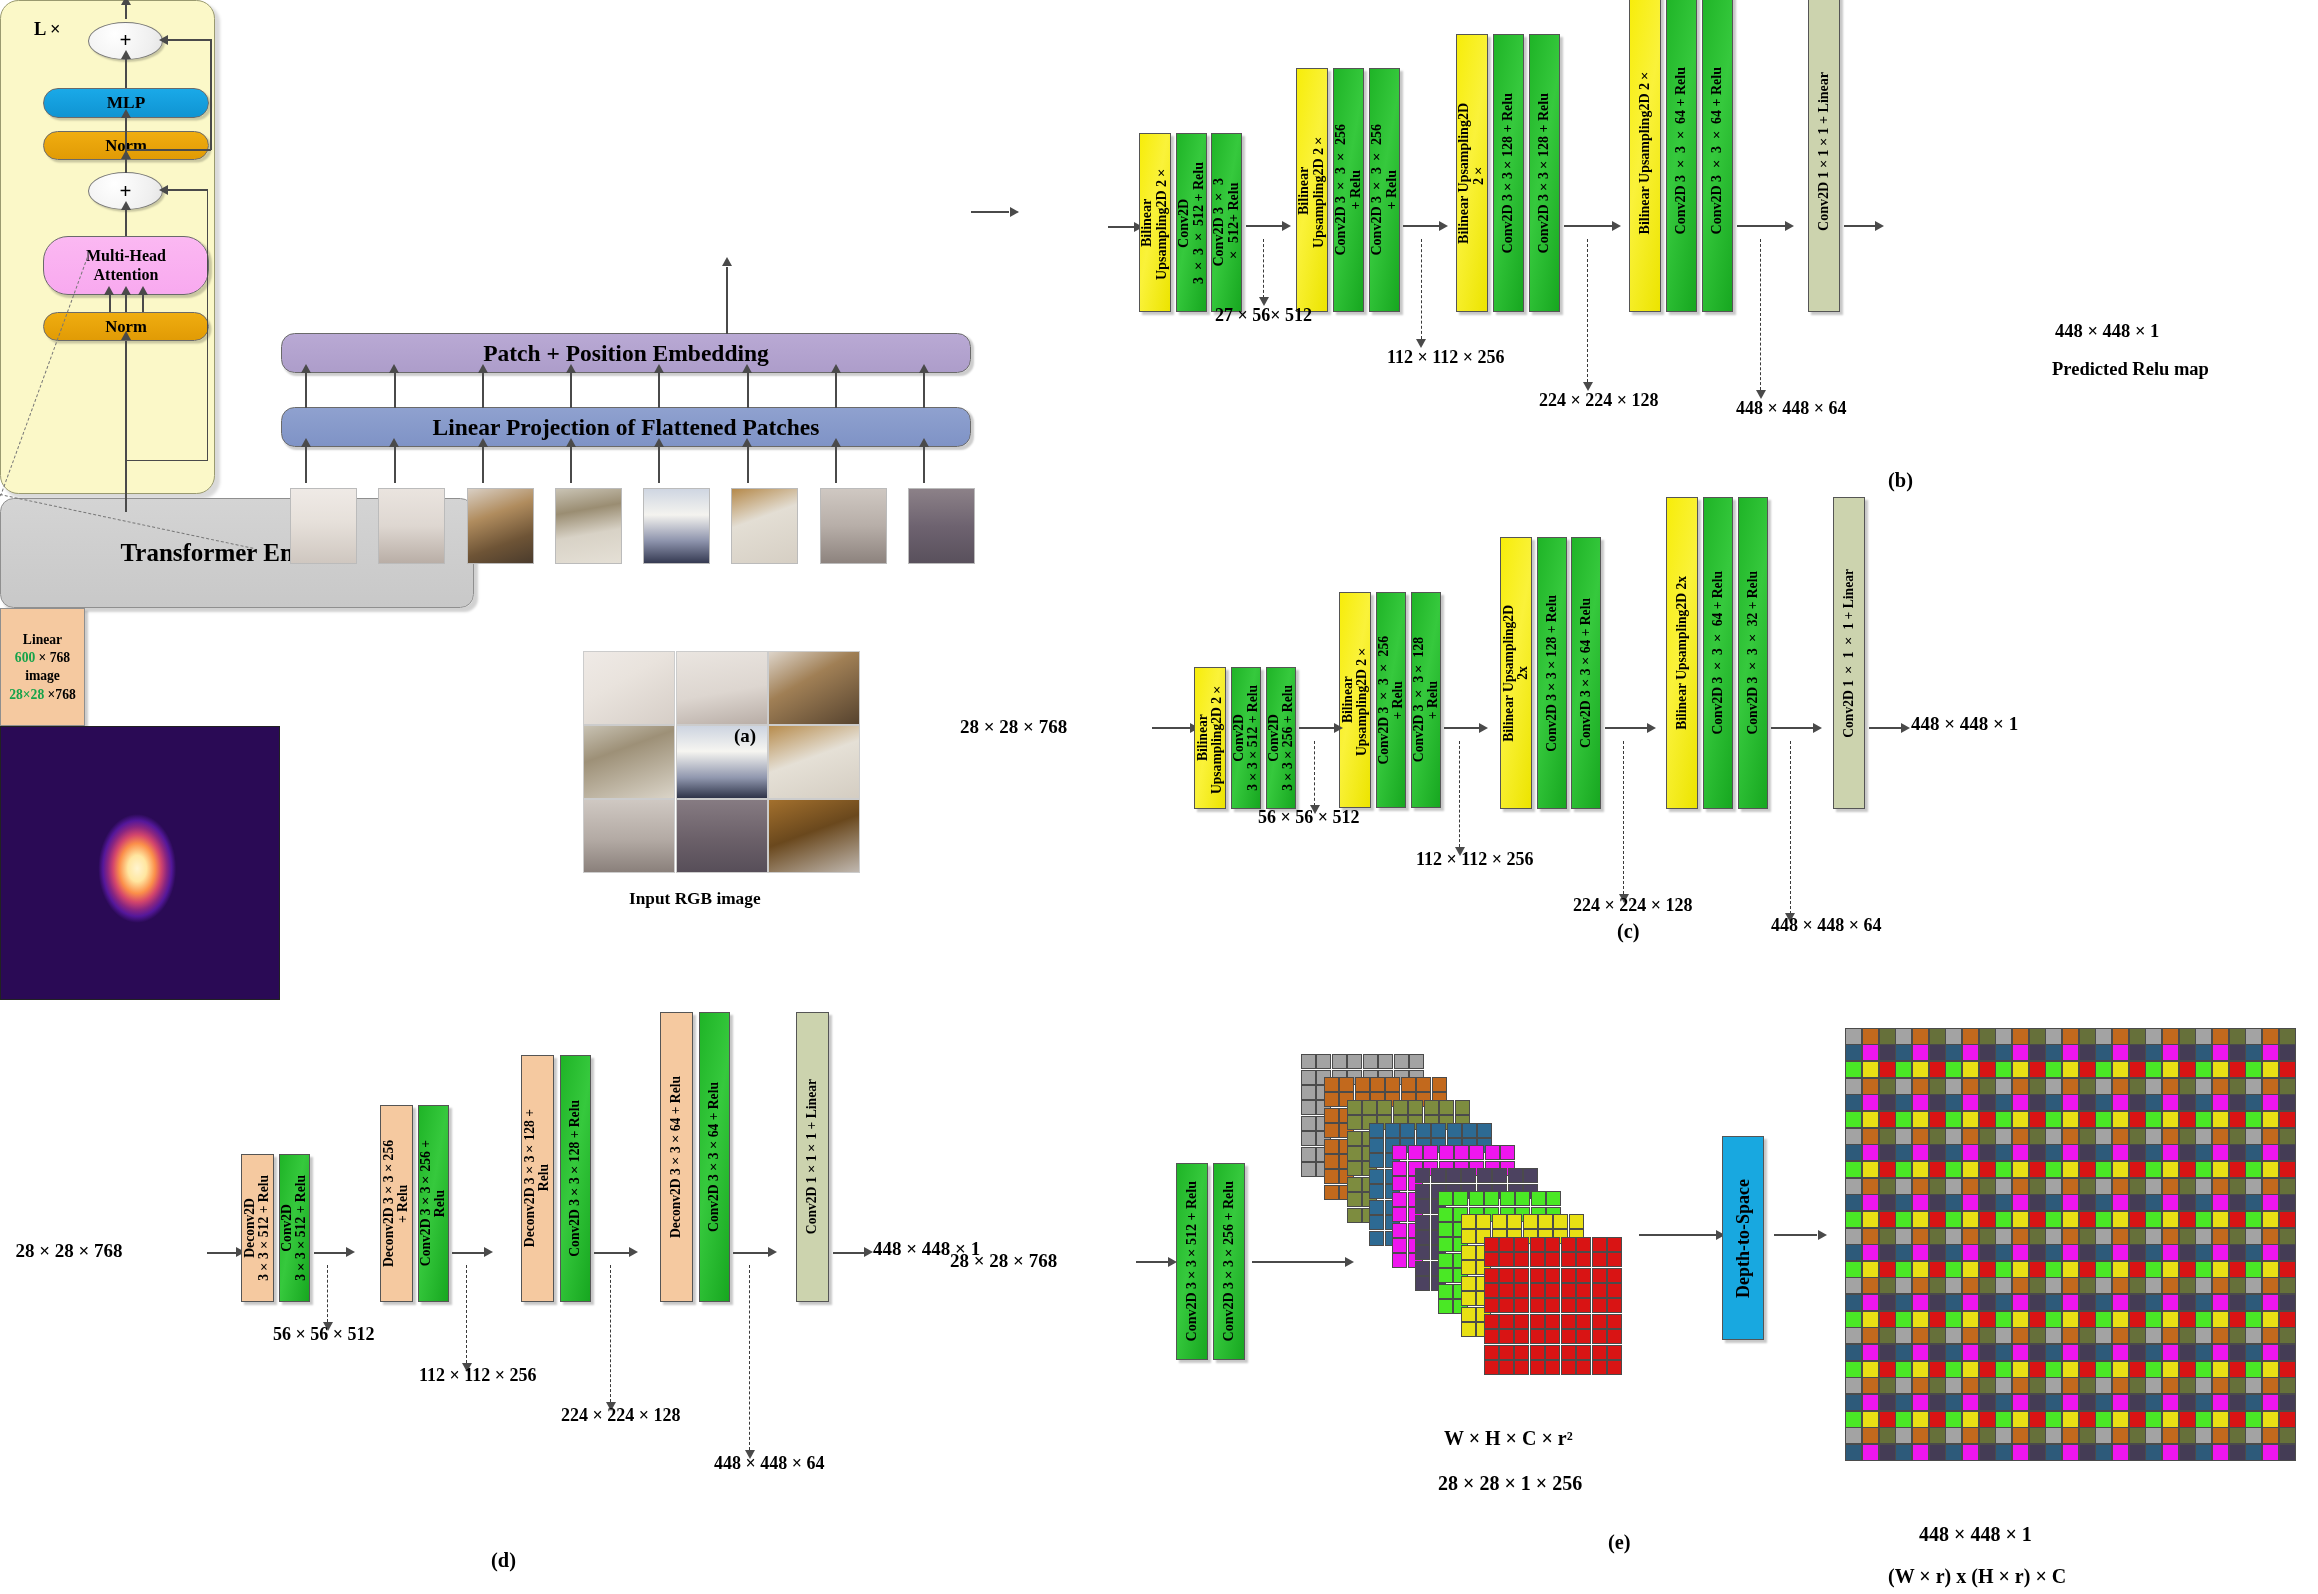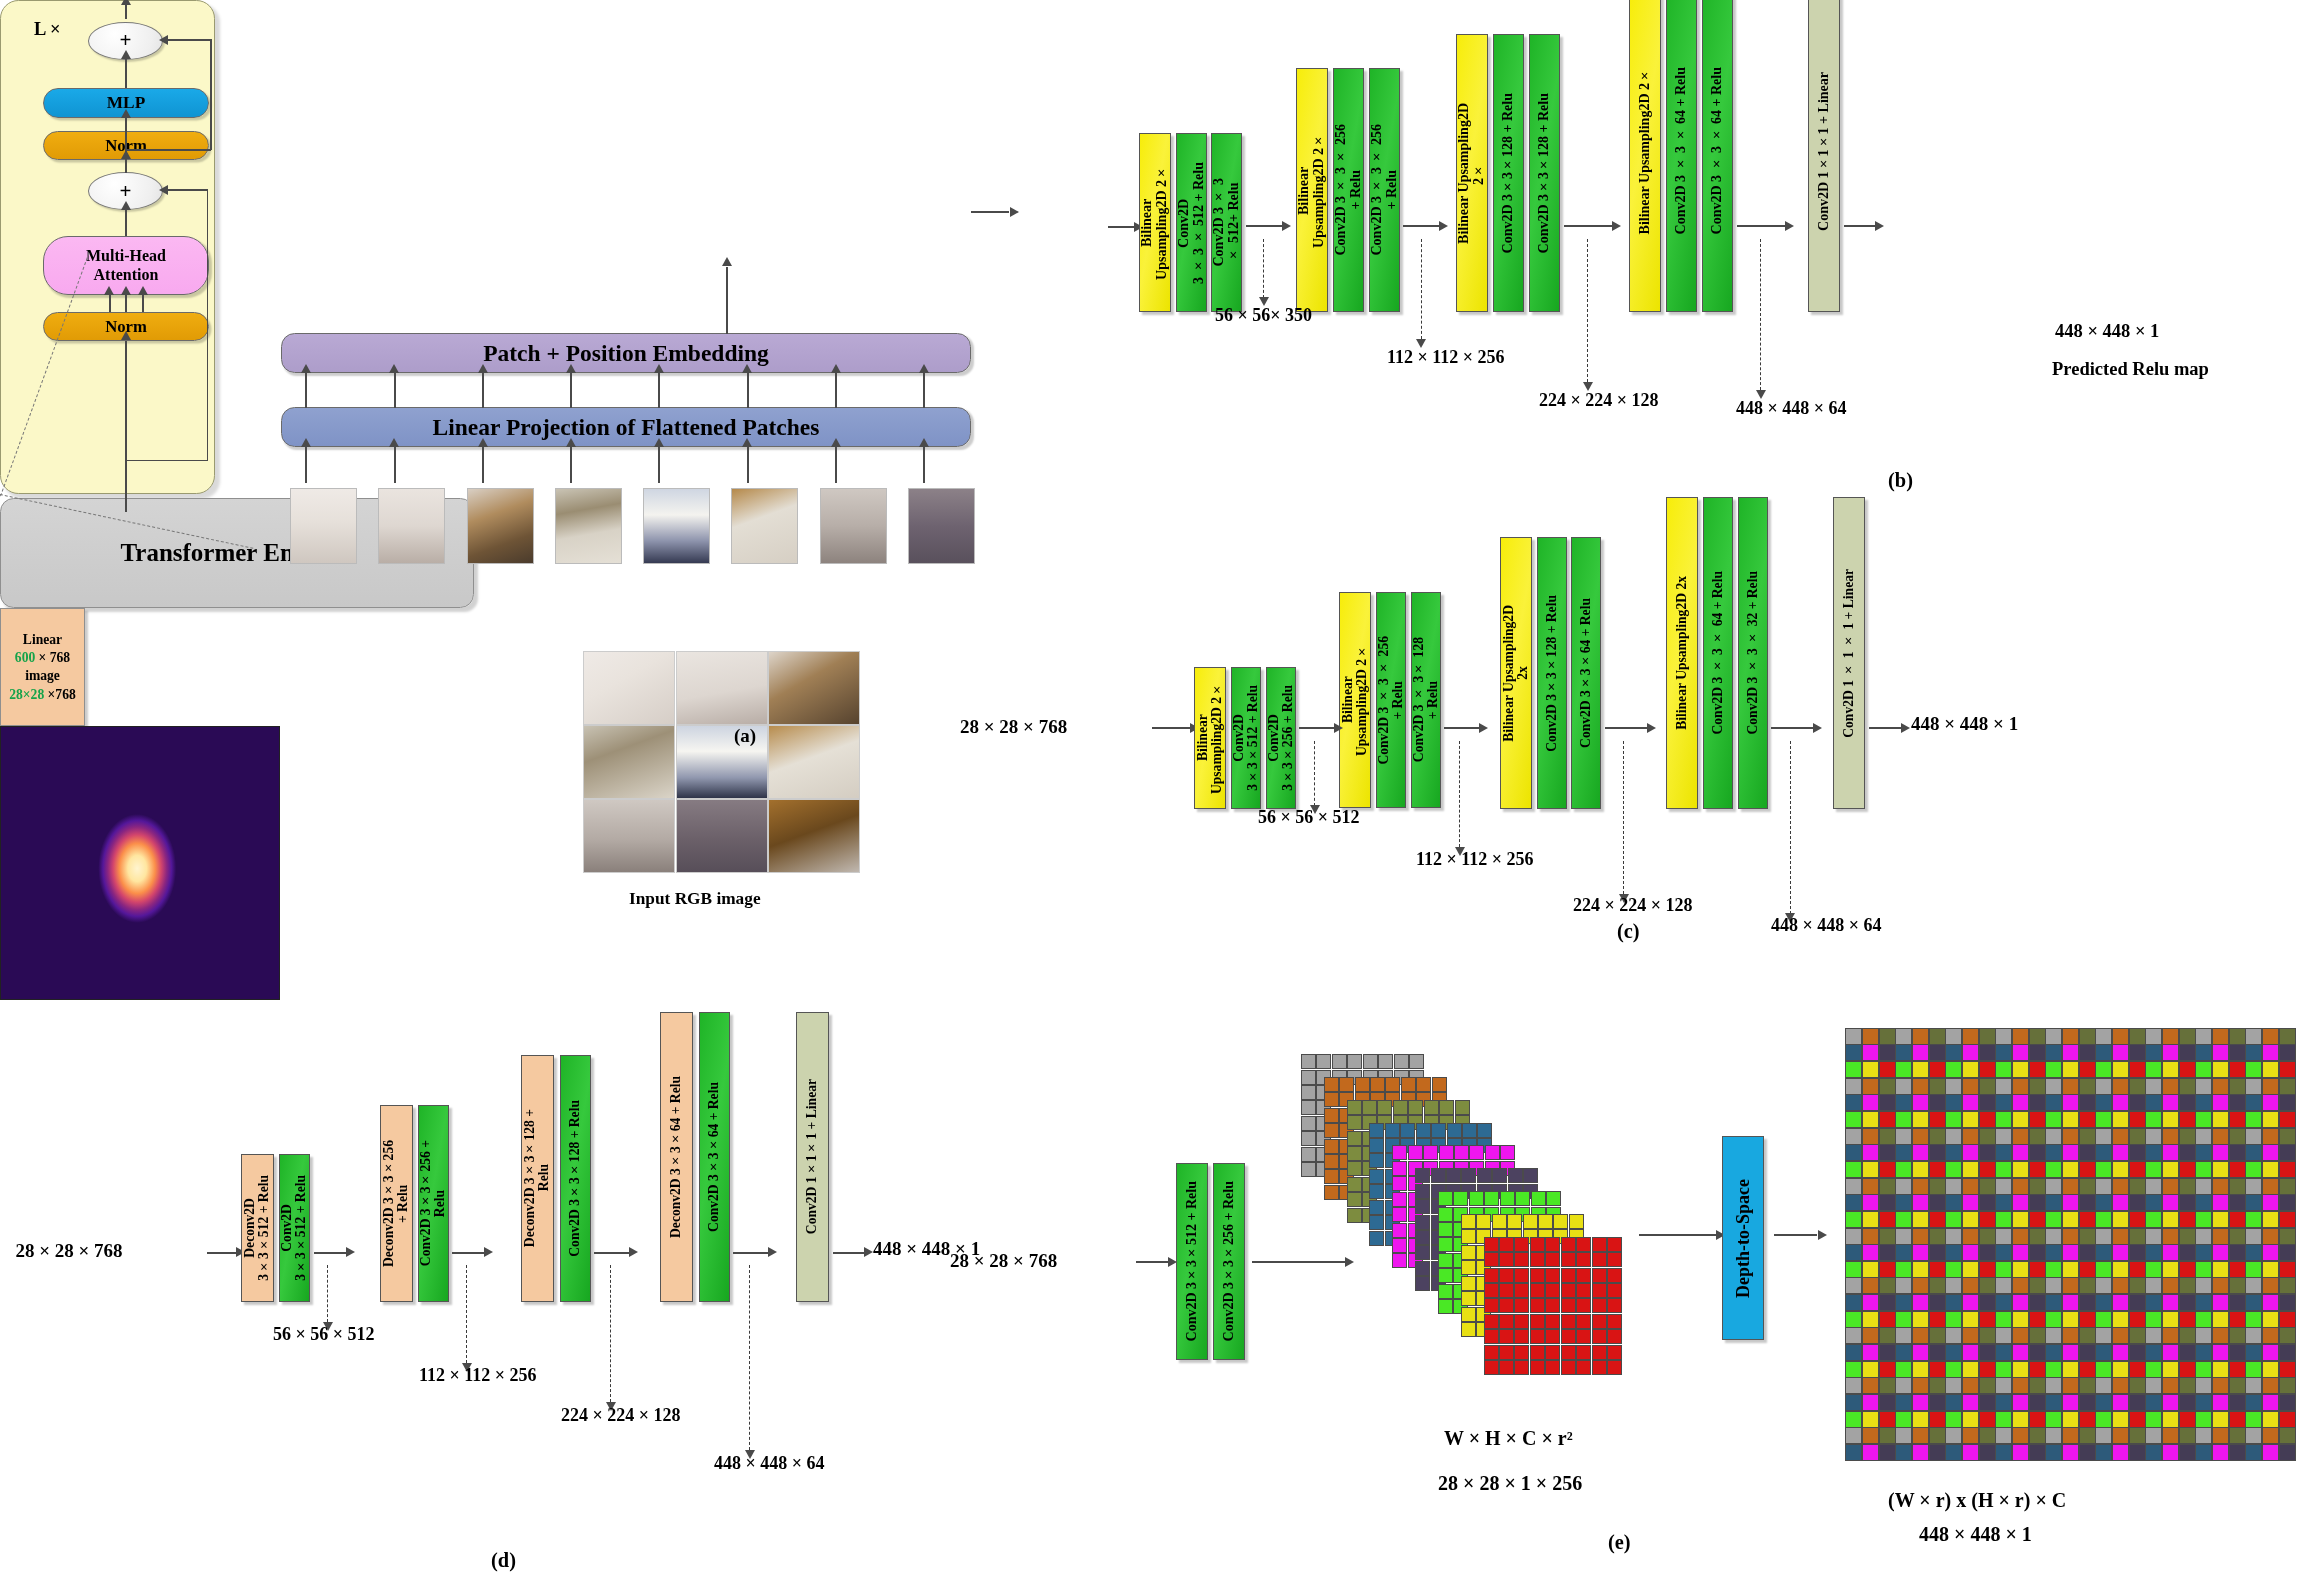--- a/index.html
+++ b/index.html
@@ -209,21 +209,21 @@
     <div class="hline" style="left: 1403px; top: 225px; width: 36px;"></div>
     <div class="ahead-r" style="left: 1439px; top: 221px;"></div>
     <div class="hline" style="left: 1564px; top: 225px; width: 48px;"></div>
     <div class="ahead-r" style="left: 1612px; top: 221px;"></div>
     <div class="hline" style="left: 1737px; top: 225px; width: 48px;"></div>
     <div class="ahead-r" style="left: 1785px; top: 221px;"></div>
     <div class="hline" style="left: 1844px; top: 225px; width: 31px;"></div>
     <div class="ahead-r" style="left: 1875px; top: 221px;"></div>
     <div class="dline" style="left: 1263px; top: 239px; height: 59px;"></div>
     <div class="ahead-d" style="left: 1259px; top: 297px;"></div>
-    <div class="plain" style="left: 1215px; top: 305px; font-size: 18px;">56 × 56× 350</div>
+    <div class="plain" style="left: 1215px; top: 305px; font-size: 18px;">27 × 56× 512</div>
     <div class="dline" style="left: 1421px; top: 239px; height: 100px;"></div>
     <div class="ahead-d" style="left: 1416px; top: 339px;"></div>
     <div class="plain" style="left: 1387px; top: 347px; font-size: 18px;">112 × 112 × 256</div>
     <div class="dline" style="left: 1587px; top: 239px; height: 143px;"></div>
     <div class="ahead-d" style="left: 1583px; top: 382px;"></div>
     <div class="plain" style="left: 1539px; top: 390px; font-size: 18px;">224 × 224 × 128</div>
     <div class="dline" style="left: 1760px; top: 239px; height: 151px;"></div>
     <div class="ahead-d" style="left: 1756px; top: 390px;"></div>
     <div class="plain" style="left: 1736px; top: 398px; font-size: 18px;">448 × 448 × 64</div>
     <div style="left: 2034px; top: 40px; width: 278px; height: 272px; border: 0.6px solid rgb(34, 34, 34); background: radial-gradient(14% 20% at 49% 52%, rgb(255, 244, 207) 0%, rgb(255, 230, 160) 24%, rgb(251, 143, 74) 46%, rgb(211, 69, 108) 62%, rgb(139, 38, 128) 76%, rgb(84, 23, 154) 88%, rgb(42, 10, 85) 100%), linear-gradient(100deg, rgb(26, 7, 51) 0%, rgb(62, 20, 119) 18%, rgb(91, 32, 146) 32%, rgb(107, 42, 160) 46%, rgb(74, 24, 128) 62%, rgb(40, 9, 79) 78%, rgb(7, 2, 15) 100%);"></div>
@@ -1383,16 +1383,16 @@
     <div class="mosaic-cell" style="left: 2129px; top: 1444px; width: 16.7px; height: 16.7px; background: rgb(68, 60, 85);"></div>
     <div class="mosaic-cell" style="left: 2145px; top: 1444px; width: 16.7px; height: 16.7px; background: rgb(45, 90, 122);"></div>
     <div class="mosaic-cell" style="left: 2162px; top: 1444px; width: 16.7px; height: 16.7px; background: rgb(239, 22, 239);"></div>
     <div class="mosaic-cell" style="left: 2179px; top: 1444px; width: 16.7px; height: 16.7px; background: rgb(68, 60, 85);"></div>
     <div class="mosaic-cell" style="left: 2195px; top: 1444px; width: 16.7px; height: 16.7px; background: rgb(45, 90, 122);"></div>
     <div class="mosaic-cell" style="left: 2212px; top: 1444px; width: 16.7px; height: 16.7px; background: rgb(239, 22, 239);"></div>
     <div class="mosaic-cell" style="left: 2229px; top: 1444px; width: 16.7px; height: 16.7px; background: rgb(68, 60, 85);"></div>
     <div class="mosaic-cell" style="left: 2245px; top: 1444px; width: 16.7px; height: 16.7px; background: rgb(45, 90, 122);"></div>
     <div class="mosaic-cell" style="left: 2262px; top: 1444px; width: 16.7px; height: 16.7px; background: rgb(239, 22, 239);"></div>
     <div class="mosaic-cell" style="left: 2279px; top: 1444px; width: 16.7px; height: 16.7px; background: rgb(68, 60, 85);"></div>
-    <div class="plain" style="left: 1888px; top: 1489px; font-size: 20px;">(W × r) x (H × r) × C</div>
+    <div class="plain" style="left: 1888px; top: 1565px; font-size: 20px;">(W × r) x (H × r) × C</div>
     <div class="plain" style="left: 1919px; top: 1523px; font-size: 20px;">448 × 448 × 1</div>
   </div>
 
 
 </body></html>

